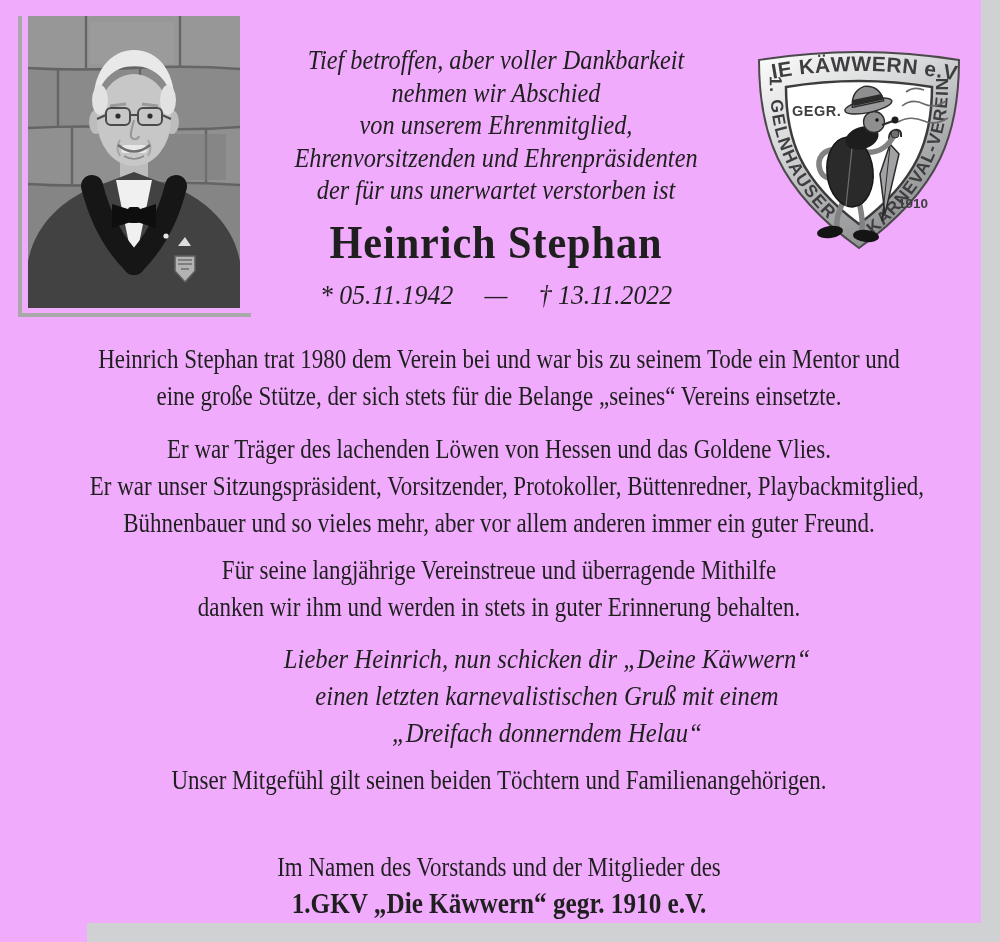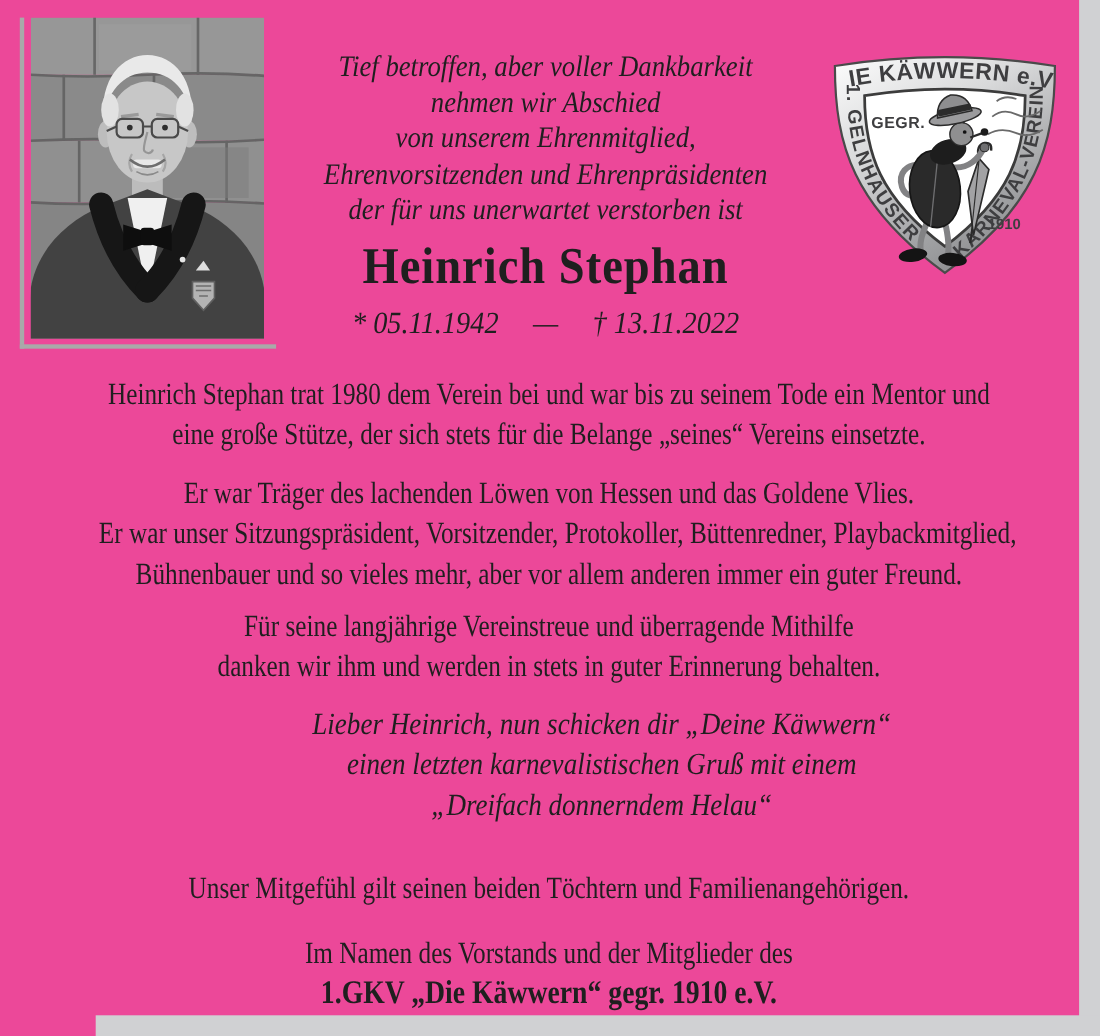--- a/index.html
+++ b/index.html
@@ -5,21 +5,21 @@
   :root{
     --text:#1f1f1f;
     --scan:#d0d1d3;
     --frame:#a9a9a9;
   }
   html,body{margin:0;padding:0;}
   body{
     width:1000px;height:942px;background:#ffffff;overflow:hidden;position:relative;
     font-family:"Liberation Serif","DejaVu Serif",serif;color:var(--text);
   }
-  .page{position:absolute;inset:0;background:#ec4899;}
+  .page{position:absolute;inset:0;background:#f0abfc;}
   .scan-right{position:absolute;left:981px;top:0;width:19px;height:942px;background:var(--scan);}
   .scan-bottom{position:absolute;left:87px;top:923px;width:913px;height:19px;background:var(--scan);}
 
   
   .photo-wrap{position:absolute;left:28px;top:16px;width:212px;height:292px;}
   .photo-wrap svg{display:block;}
   .photo-line-left{position:absolute;left:18px;top:16px;width:4px;height:301px;background:var(--frame);}
   .photo-line-bottom{position:absolute;left:18px;top:313px;width:233px;height:4px;background:var(--frame);}
 
   
@@ -30,21 +30,21 @@
 
   .badge-wrap{position:absolute;left:750px;top:40px;width:218px;height:214px;}
   .badge-wrap svg{display:block;}
   .badge-txt{fill:#3e3e40;font-family:"Liberation Sans","DejaVu Sans",sans-serif;font-weight:bold;}
 
   
   .para{position:absolute;left:0;width:998px;text-align:center;font-size:28px;line-height:37px;}
   .para .ln{transform:scaleX(0.82);white-space:nowrap;}
   .para.italic{font-style:italic;margin-left:48px;}
   .para.italic .ln{transform:scaleX(0.88);}
-  .p1{top:340px;} .p2{top:430px;} .p3{top:551px;} .p4{top:640px;} .p5{top:789px;text-align:center;}
+  .p1{top:340px;} .p2{top:430px;} .p3{top:551px;} .p4{top:640px;} .p5{top:761px;text-align:center;}
   .closing{top:849px;line-height:36px;}
   .closing .bold{font-weight:bold;font-size:30px;transform:scaleX(0.84);}
 </style>
 </head>
 <body>
 
 <div class="page">
 
   <div class="scan-right"></div>
   <div class="scan-bottom"></div>

